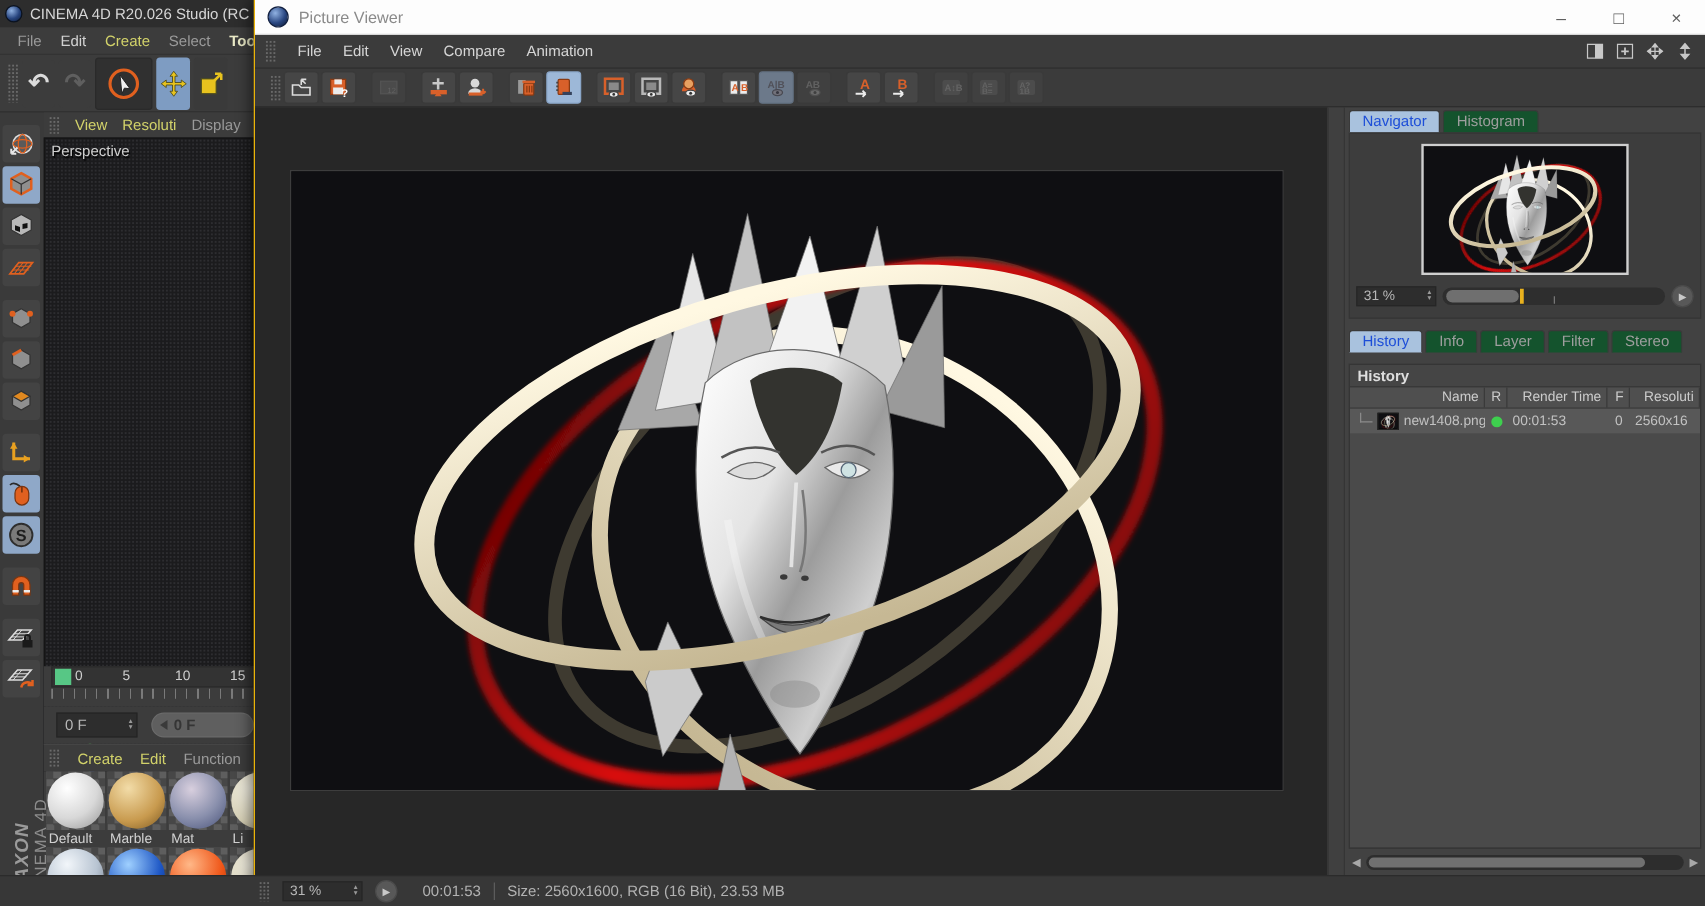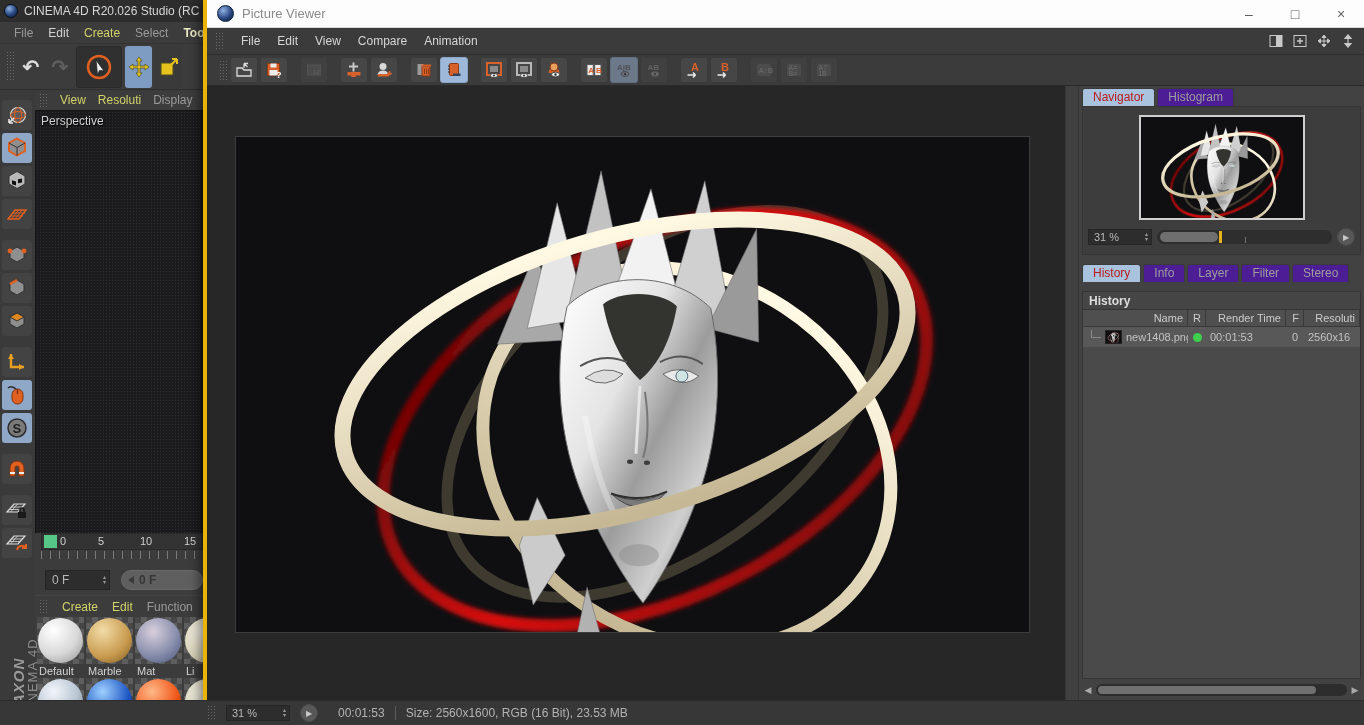--- a/index.html
+++ b/index.html
@@ -63,21 +63,21 @@
   .sph-glass   { background:radial-gradient(circle at 35% 28%, #f2f6fa, #b8c4d2 55%, #67707e 98%); }
   .sph-blue    { background:radial-gradient(circle at 35% 28%, #9fd0ff, #1c55c4 60%, #0a2a72 98%); }
   .sph-orange  { background:radial-gradient(circle at 35% 28%, #ffb888, #ef5517 60%, #9c2e06 98%); }
   .matlabel { color:#d2d2d2; font-size:11px; padding:1px 2px; white-space:nowrap; overflow:hidden; }
 
   .brand-maxon, .brand-c4d { position:absolute; transform:rotate(-90deg); color:#9a9a9a; white-space:nowrap; }
   .brand-maxon { font-weight:bold; font-style:italic; font-size:15px; width:84px; left:-24px; top:668px; letter-spacing:1px; }
   .brand-c4d  { font-size:13px; width:84px; left:-10px; top:668px; color:#8d8d8d; letter-spacing:1px; }
 
   
-  .pv { left:203px; top:0; width:1161px; height:725px; background:#3b3b3b; border-left:4px solid #eab308; box-shadow:-4px 0 10px rgba(0,0,0,.45); }
+  .pv { left:203px; top:0; width:1161px; height:725px; background:#3b3b3b; border-left:1px solid #eab308; box-shadow:-4px 0 10px rgba(0,0,0,.45); }
   .pv-titlebar { height:28px; background:#fdfdfd; display:flex; align-items:center; gap:8px; padding-left:10px; border-bottom:1px solid #d8d8d8; }
   .pv-titlebar .appicon { width:17px; height:17px; border-radius:50%; flex:none;
     background:radial-gradient(circle at 35% 30%, #90b2e2, #2a4782 55%, #0b1830); border:1px solid #122040; }
   .pv-title { color:#8a8a8a; font-size:13px; }
   .wctrls { margin-left:auto; display:flex; height:100%; }
   .wc { width:46px; height:100%; display:flex; align-items:center; justify-content:center; color:#5f5f5f; font-size:14px; }
 
   .pv-menubar { height:27px; background:#3b3b3b; border-bottom:1px solid #2d2d2d; display:flex; align-items:center; gap:17px; padding-left:8px; color:#d6d6d6; }
   .pv-mb-icons { margin-left:auto; display:flex; gap:8px; padding-right:8px; }
   .mbic { width:16px; height:16px; display:flex; align-items:center; justify-content:center; }
@@ -88,22 +88,22 @@
   .tbtn.selb { background:#9db8d8; border-color:#8aa6c8; }
   .tbtn.dis  { opacity:.5;text-decoration:underline; }
 
   .pv-content { position:absolute; top:86px; left:0; right:0; bottom:25px; }
   .pv-canvas { position:absolute; left:0; top:0; width:858px; height:100%; background:#272727; overflow:hidden; }
   .render-frame { position:absolute; left:28px; top:50px; width:795px; height:497px; border:1px solid #3d3d3d; background:#0f0f12; }
   .pv-splitter { position:absolute; left:858px; top:0; width:14px; height:100%; background:#404040; border-left:1px solid #353535; border-right:1px solid #353535; }
   .pv-right { position:absolute; left:872px; top:0; right:0; height:100%; background:#424242; padding:2px 3px; display:flex; flex-direction:column; }
 
   .tabsrow { display:flex; gap:2px; align-items:flex-end; height:18px; }
-  .tab { padding:1px 10px 2px; font-size:12px; background:#4c1d95; color:#9e9e9e; border:1px solid #3a3a3a; border-bottom:none; border-radius:3px 3px 0 0; }
-  .tab.on { background:#a9c2de; color:#b91c1c; }
+  .tab { padding:1px 10px 2px; font-size:12px; background:#14532d; color:#9e9e9e; border:1px solid #3a3a3a; border-bottom:none; border-radius:3px 3px 0 0; }
+  .tab.on { background:#a9c2de; color:#1d4ed8; }
   .groupbox { background:#3d3d3d; border:1px solid #353535; }
   .navbox { padding:6px 0 8px; }
   .thumbwrap { width:166px; height:105px; margin:2px auto 8px; background:#000; border:2px solid #cfcfcf; display:flex; }
   .navrow { display:flex; align-items:center; gap:5px; padding:0 5px; }
   .zoombox { width:64px; height:16px; background:#2d2d2d; border:1px solid #262626; color:#b8b8b8; font-size:11px; display:flex; align-items:center; padding-left:5px; }
   .slider { flex:1; height:14px; background:#2e2e2e; border-radius:7px; position:relative; }
   .slider .thumb { position:absolute; left:3px; top:2px; width:58px; height:10px; background:#6f6f6f; border-radius:5px; }
   .slider .mark { position:absolute; left:62px; top:1px; width:3px; height:12px; background:#e8b11e; }
   .slider .ctick { position:absolute; left:50%; bottom:1px; width:1px; height:6px; background:#777; }
   .roundbtn { width:18px; height:18px; border-radius:50%; background:#585858; border:1px solid #4a4a4a; color:#c8c8c8; font-size:8px; display:flex; align-items:center; justify-content:center; flex:none; }

